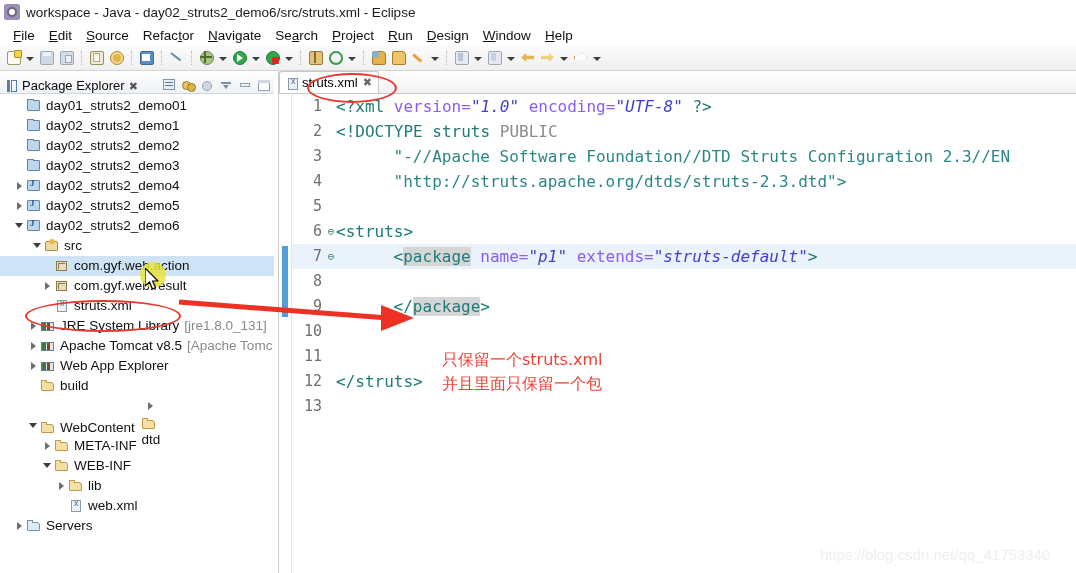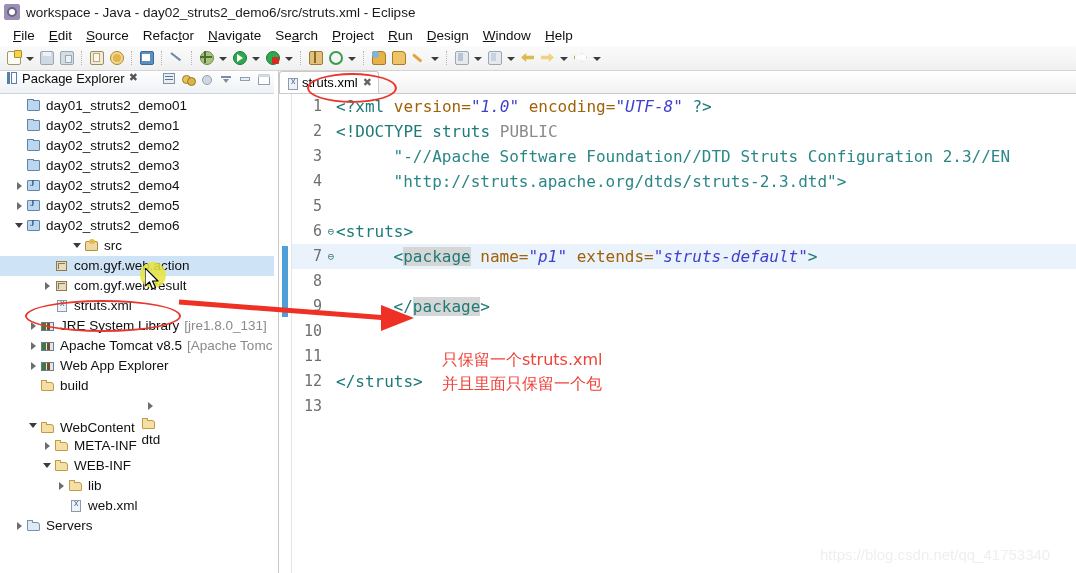--- a/index.html
+++ b/index.html
@@ -116,21 +116,21 @@
     width: 274px;
     background: #ffffff;
     display: flex;
     flex-direction: column;
     flex: none;
     position: relative;
   }
   #explorer-header {
     height: 22px;
     display: flex;
-    align-items: flex-start;
+    align-items: flex-end;
     background: linear-gradient(#ffffff, #eef1f5);
     border-bottom: 1px solid #cfd6e0;
     font-size: 13px;
   }
   #explorer-header .pe-icon {
     width: 14px; height: 14px;
     margin: 0 3px 0 5px;
     flex: none;
     position: relative;
   }
@@ -439,21 +439,21 @@
     flex: none;
     color: #3a7d7d;
     font-size: 11px;
     text-align: center;
   }
   .ctext { flex: 1; }
 
   
   .x-punct   { color: #1f7a7a; }
   .x-tag     { color: #1f7a7a; }
-  .x-attr    { color: #a16207; text-align: right; }
+  .x-attr    { color: #8b5cf6; text-align: right; }
   .x-val     { color: #3f3fd0; font-style: italic; }
   .x-doctype { color: #1f7a7a; }
   .x-kw      { color: #8a8a8a; }
   .x-str     { color: #2b8686; }
   .x-hl      { background: #d6d6d6; }
 
   
   .annot { position: absolute; pointer-events: none; }
   .ellipse {
     border: 2px solid #e8372c;
@@ -674,21 +674,21 @@
           </span>
           <span class="tlabel">day02_struts2_demo5</span>
         </div>
         <div class="trow" style="padding-left: 14px;">
           <span class="twist open"></span>
           <span class="ticon">
             <span class="ico-jproject"></span>
           </span>
           <span class="tlabel">day02_struts2_demo6</span>
         </div>
-        <div class="trow" style="padding-left: 32px; margin-left: 40px;">
+        <div class="trow" style="padding-left: 32px;">
           <span class="twist open"></span>
           <span class="ticon">
             <span class="ico-srcfolder"></span>
           </span>
           <span class="tlabel">src</span>
         </div>
         <div class="trow selected" style="padding-left: 42px;">
           <span class="twist none"></span>
           <span class="ticon">
             <span class="ico-package"></span>

